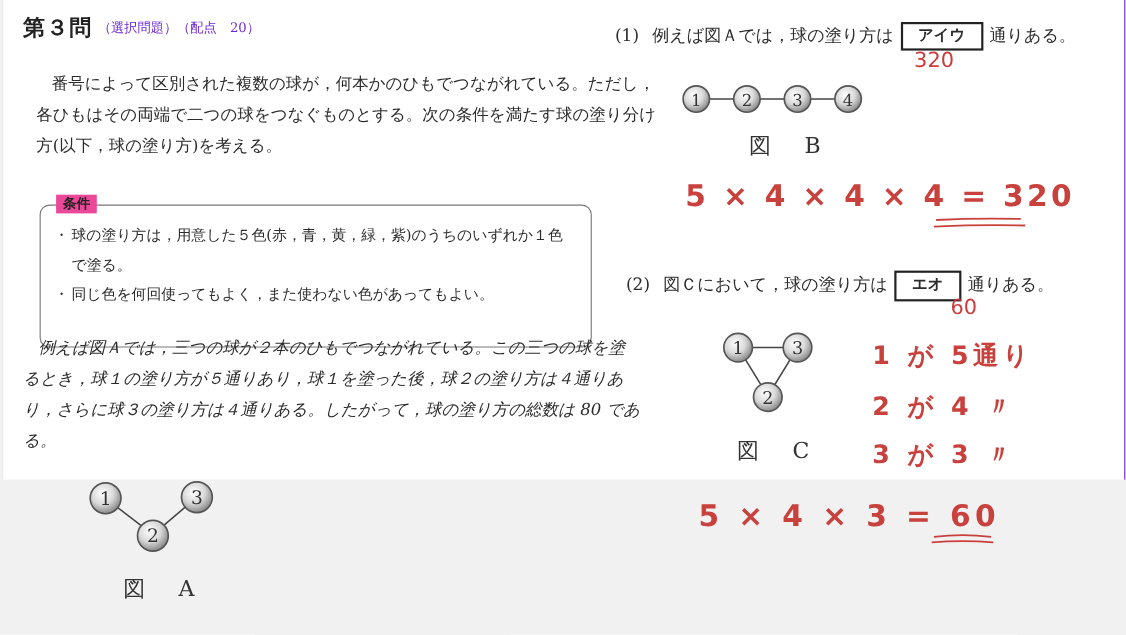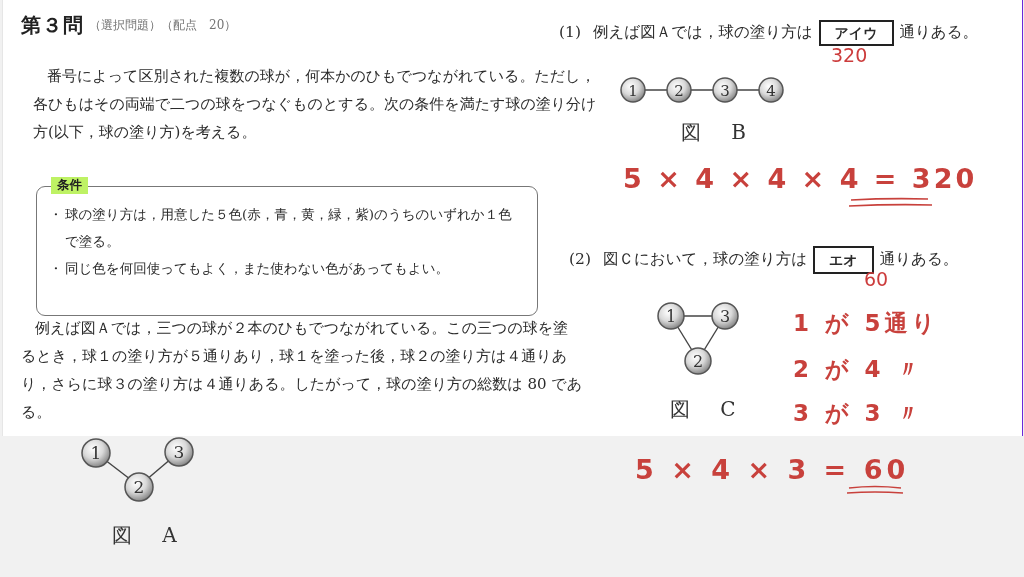--- a/index.html
+++ b/index.html
@@ -13,42 +13,42 @@
     position: absolute; left: 2px; top: 0; width: 1019px; height: 436px;
     background: #ffffff;
     border-right: 1px solid #6d28d9;
     border-left: 1px solid #e6e6e6;
   }
   .abs { position: absolute; white-space: nowrap; }
   .title {
     left: 18px; top: 12px; font-family: "DejaVu Sans", "Liberation Sans", sans-serif;
     font-size: 20px; font-weight: bold; letter-spacing: 1px; color: #222;
   }
-  .subtitle { left: 86px; top: 17px; font-size: 12px; color: #737373; }
+  .subtitle { left: 86px; top: 17px; font-size: 12px; color: #6d28d9; }
   .para { font-size: 15px; line-height: 28px; color: #2b2b2b; }
   .p1 { left: 30px; top: 62px; }
-  .p2 { left: 18px; top: 314px; }
+  .p2 { left: 18px; top: 302px; font-style: italic; }
   .p1 .line, .p2 .line { display: block; }
   .cond-box {
     position: absolute; left: 33px; top: 186px; width: 500px; height: 128px;
     border: 1px solid #777; border-radius: 9px;
   }
   .cond-label {
-    position: absolute; left: 14px; top: -10px; background: #bef264; padding: 0 6px;
+    position: absolute; left: 14px; top: -10px; background: #ec4899; padding: 0 6px;
     font-family: "DejaVu Sans", "Liberation Sans", sans-serif; font-weight: bold; font-size: 12.5px; color: #222;
   }
   .cond-list { position: absolute; left: 12px; top: 14px; font-size: 13.5px; line-height: 27px; color: #2b2b2b; }
   .cond-list .item { display: block; }
   .cond-list .bullet { display: inline-block; width: 16px; }
   .cond-list .indent { padding-left: 16px; }
   .fig-caption { font-size: 20px; letter-spacing: 12px; color: #333; }
   .q { font-size: 15.5px; color: #2b2b2b; }
   .answer-box {
     display: inline-block; border: 2px solid #222; padding: 1px 14px; margin: 0 6px;
-    font-family: Liberation Sans, sans-serif; font-weight: bold; font-size: 14px;
+    font-family: Liberation Serif, serif; font-weight: bold; font-size: 14px;
     vertical-align: middle; line-height: 20px; text-align: center;
   }
   .red-typed {
     font-family: "DejaVu Sans", "Liberation Sans", sans-serif; font-size: 19px; color: #cc3c3c;
   }
   .hand {
     font-family: "DejaVu Sans", "Liberation Sans", sans-serif; color: #c8413c; font-weight: bold;
   }
   .graph { position: absolute; }
   svg text { font-family: "DejaVu Serif", "Liberation Serif", serif; }

